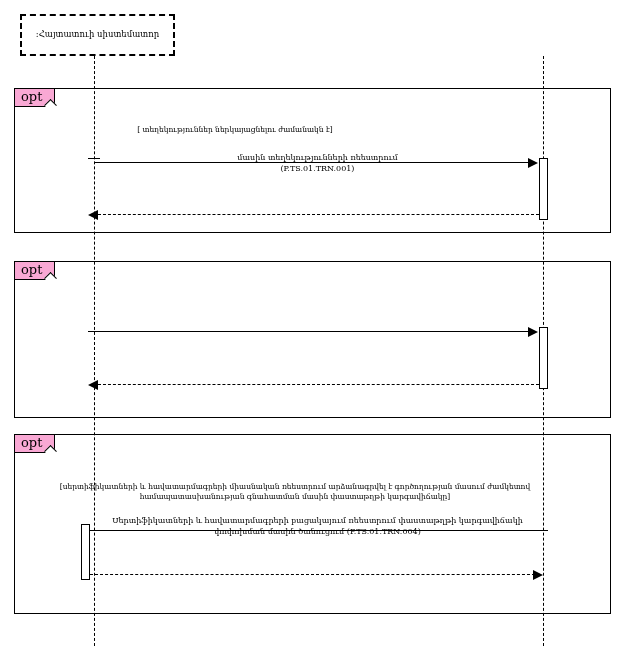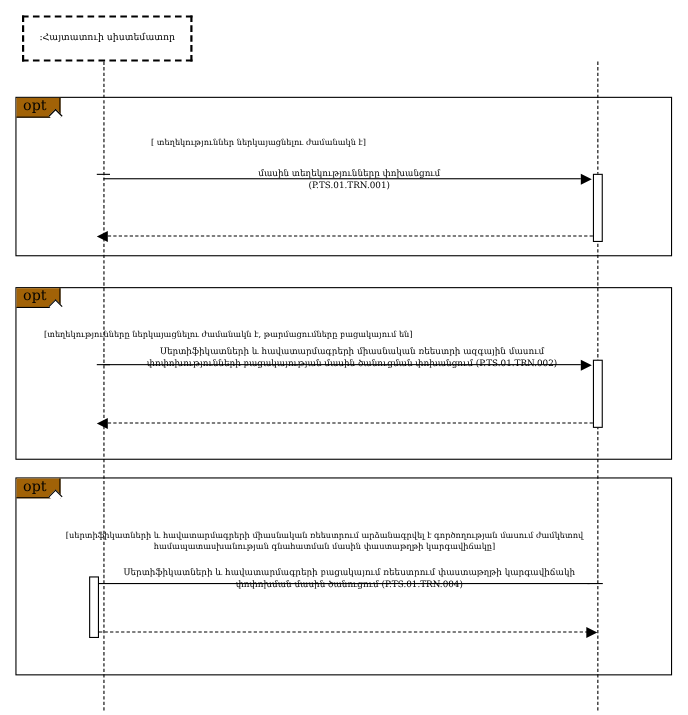--- a/index.html
+++ b/index.html
@@ -66,21 +66,21 @@
     border: 1.5px solid #000000;
     background: transparent;
   }
   .fragment-tag {
     position: absolute;
     left: 0;
     top: 0;
     box-sizing: border-box;
     border-right: 1.5px solid #000000;
     border-bottom: 1.5px solid #000000;
-    background: #a16207;
+    background: #f9a8d4;
     padding: 1px 12px 2px 6px;
     font-size: 13px;
     line-height: 1.1;
     font-family: "DejaVu Serif", "Liberation Serif", serif;
   }
   .fragment-tag::after {
     content: "";
     position: absolute;
     right: -1px;
     bottom: -1px;
@@ -162,41 +162,36 @@
   <div class="lifeline" style="left:543px; top:56px; height:590px;"></div>
 
   <div class="fragment" style="left:14px; top:88px; width:597px; height:145px;">
     <div class="fragment-tag">opt</div>
   </div>
   <div class="guard" style="left:110px; top:109px; width:250px;">[ տեղեկություններ ներկայացնելու ժամանակն է]</div>
 
   <div class="activation" style="left:539px; top:158px; height:62px;"></div>
 
   <div class="msg-label" style="left:105px; top:152px; width:425px;">
-    <div>մասին տեղեկությունները փոխանցում</div>
+    <div>մասին տեղեկությունների ռեեստրում</div>
     <div>(P.TS.01.TRN.001)</div>
   </div>
   <div class="stub" style="left:88px; top:158px; width:12px;"></div>
   <div class="arrow-line solid" style="left:94px; top:162px; width:434px;"></div>
   <div class="arrow-head right-filled" style="left:528px; top:158px;"></div>
 
   <div class="arrow-line dashed" style="left:98px; top:214px; width:441px;"></div>
   <div class="arrow-head left-open" style="left:88px; top:210px;"></div>
 
   <div class="fragment" style="left:14px; top:261px; width:597px; height:157px;">
     <div class="fragment-tag">opt</div>
   </div>
-  <div class="guard left-align" style="left:40px; top:283px; width:480px;">[տեղեկությունները ներկայացնելու ժամանակն է, թարմացումները բացակայում են]</div>
 
   <div class="activation" style="left:539px; top:327px; height:62px;"></div>
 
-  <div class="msg-label" style="left:110px; top:314px; width:420px;">
-    <div>Սերտիֆիկատների և հավատարմագրերի միասնական ռեեստրի ազգային մասում</div>
-    <div>փոփոխությունների բացակայության մասին ծանուցման փոխանցում (P.TS.01.TRN.002)</div>
-  </div>
   <div class="stub" style="left:88px; top:331px; width:12px;"></div>
   <div class="arrow-line solid" style="left:94px; top:331px; width:434px;"></div>
   <div class="arrow-head right-filled" style="left:528px; top:327px;"></div>
 
   <div class="arrow-line dashed" style="left:98px; top:384px; width:441px;"></div>
   <div class="arrow-head left-open" style="left:88px; top:380px;"></div>
 
   <div class="fragment" style="left:14px; top:434px; width:597px; height:180px;">
     <div class="fragment-tag">opt</div>
   </div>

